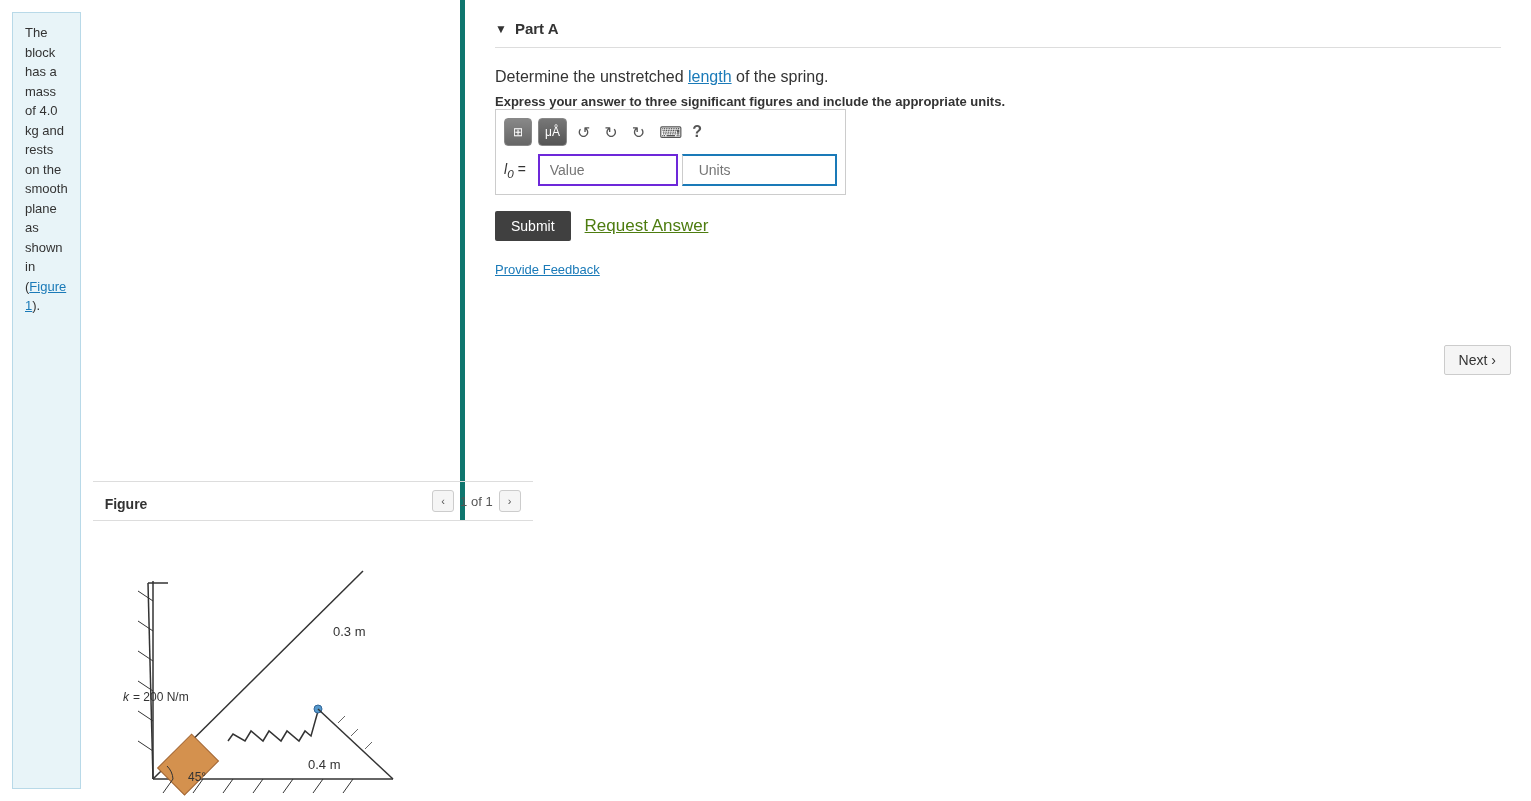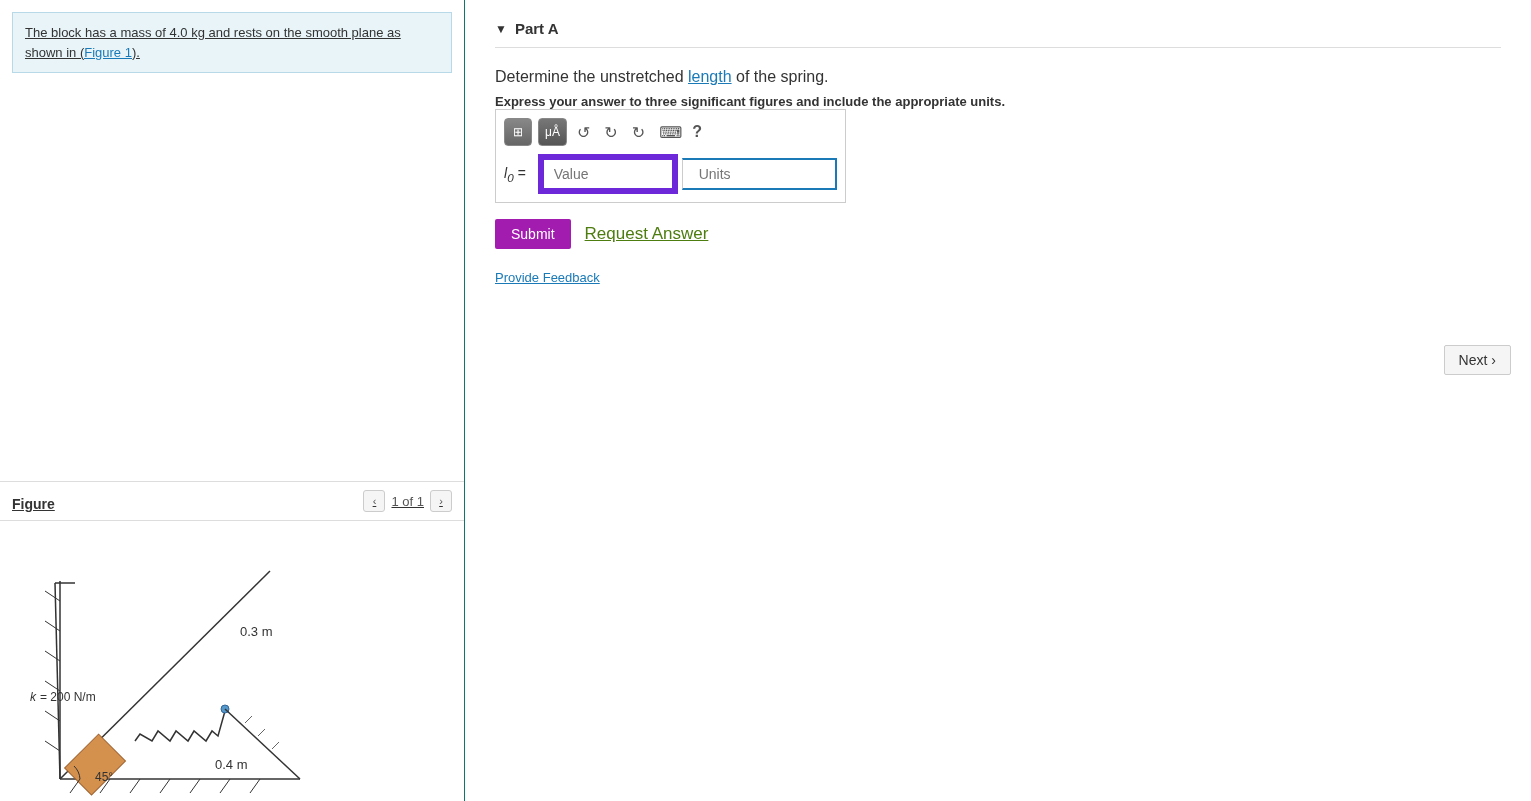--- a/index.html
+++ b/index.html
@@ -8,25 +8,23 @@
     .main-layout {
       display: flex;
       flex: 1;
       height: 100%;
     }
 
     
     .left-panel {
       width: 465px;
       min-width: 465px;
-      border-right: 1px solid #0f766e;
-      display: flex;
-      flex-direction: column;
+      border-right: 5px solid #0f766e;
+      display: flex;
       height: 100%;
-      text-decoration: underline;
     }
 
     .problem-statement {
       background: #e8f4f8;
       border: 1px solid #b8d9e8;
       margin: 12px;
       padding: 10px 12px;
       font-size: 13px;
       color: #333;
       line-height: 1.5;
@@ -202,21 +200,21 @@
     }
 
     .input-label {
       font-size: 14px;
       color: #333;
       margin-right: 8px;
       font-style: italic;
     }
 
     .value-input {
-      border: 6px solid #6d28d9;
+      border: 2px solid #6d28d9;
       padding: 6px 10px;
       font-size: 14px;
       width: 140px;
       outline: none;
       color: #999;
     }
 
     .units-input {
       border: 2px solid #1a7ab8;
       border-left: 1px solid #ccc;
@@ -228,21 +226,21 @@
     }
 
     .action-row {
       display: flex;
       align-items: center;
       gap: 14px;
       margin-bottom: 20px;
     }
 
     .submit-btn {
-      background: #a21caf;
+      background: #404040;
       color: #fff;
       border: none;
       padding: 7px 16px;
       font-size: 14px;
       cursor: pointer;
       border-radius: 2px;
     }
 
     .request-answer-link {
       color: #4d7c0f;

